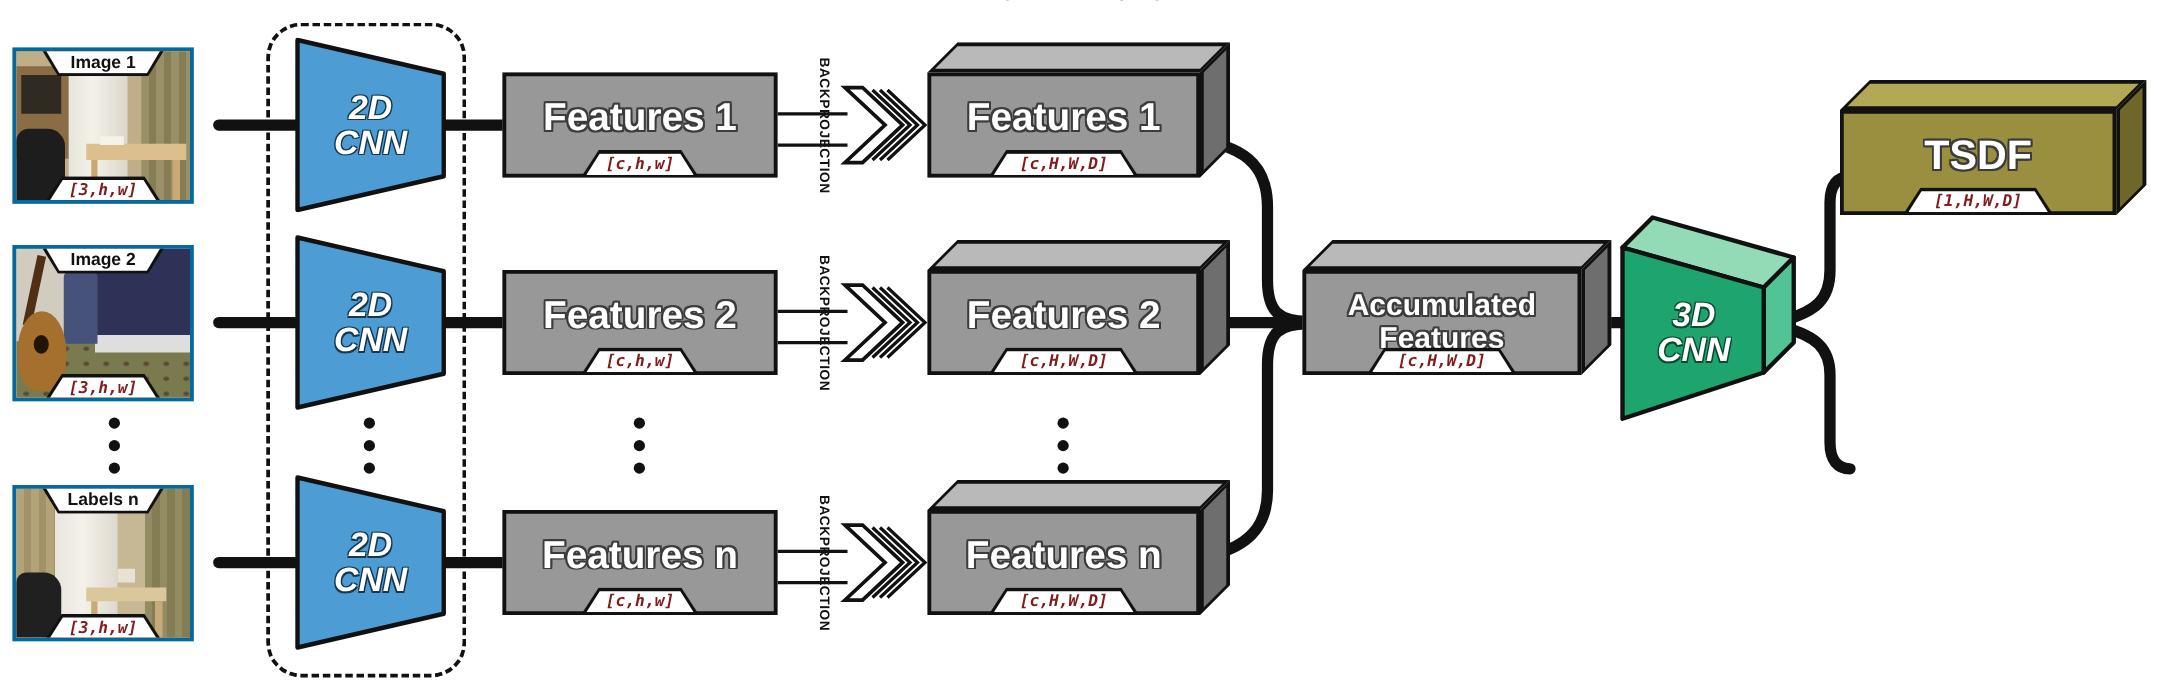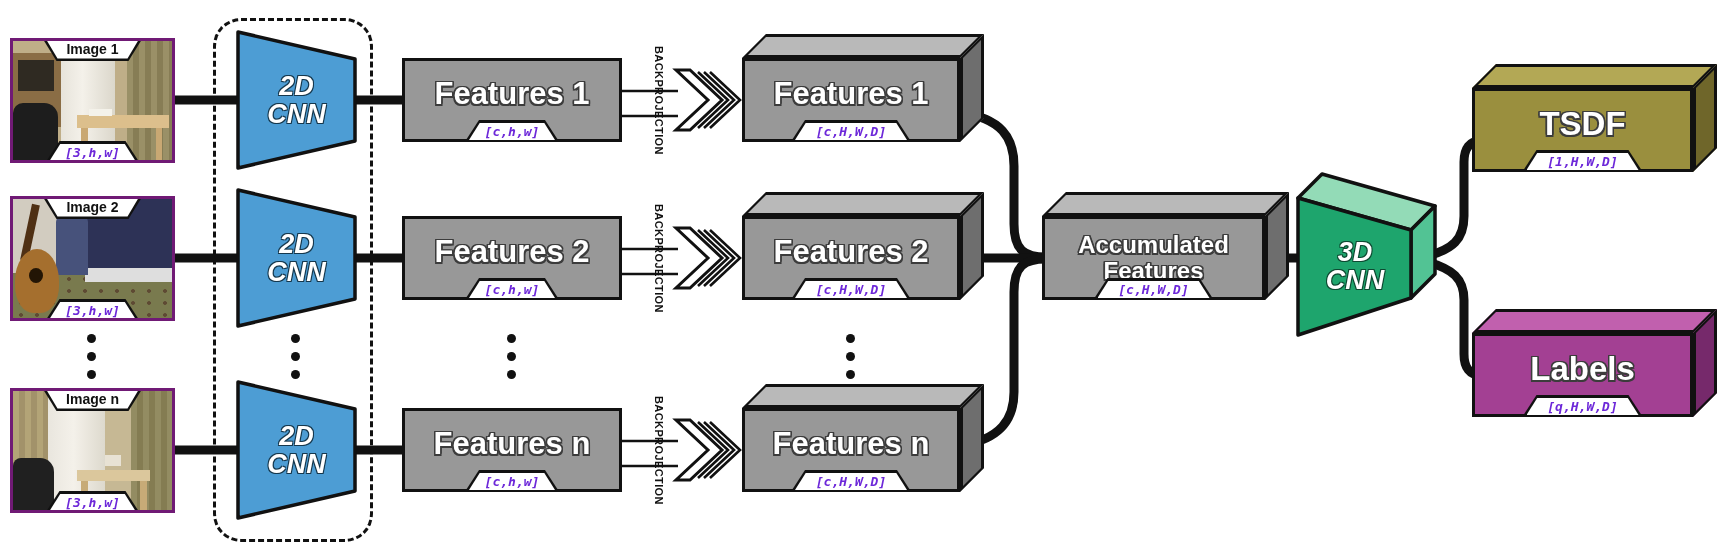--- a/index.html
+++ b/index.html
@@ -11,40 +11,40 @@
   .swbox{position:absolute;left:213px;top:18px;width:160px;height:524px;
          border:3.5px dashed #111;border-radius:28px;z-index:1;}
   .swlabel{position:absolute;left:50%;top:-12px;transform:translateX(-50%);
            background:#fff;padding:0 7px;font-weight:bold;font-size:13.5px;
            letter-spacing:.4px;color:#111;white-space:nowrap;z-index:5;}
 
   
   .wires{position:absolute;left:0;top:0;z-index:2;}
 
   
-  .photo{position:absolute;width:165px;height:125px;border:3px solid #701a75;
+  .photo{position:absolute;width:145px;height:125px;border:3px solid #0369a1;
          background:#bfae88;overflow:hidden;z-index:3;text-decoration:underline;}
   .ph{position:absolute;}
 
   
   .ttab{position:absolute;top:-1px;left:50%;transform:translateX(-50%);
         width:98px;height:21px;background:#111;z-index:4;
         clip-path:polygon(0 0,100% 0,calc(100% - 13px) 100%,13px 100%);}
   .ttab-in{position:absolute;left:3px;right:3px;top:0;bottom:2.5px;background:#fff;
         clip-path:polygon(0 0,100% 0,calc(100% - 11px) 100%,11px 100%);
         display:flex;align-items:center;justify-content:center;
         font-size:14px;font-weight:bold;color:#111;}
   .dtab{position:absolute;bottom:-1px;left:50%;transform:translateX(-50%);
         height:20px;background:#111;z-index:4;
         clip-path:polygon(13px 0,calc(100% - 13px) 0,100% 100%,0 100%);}
   .dtab-in{position:absolute;left:3px;right:3px;top:2.5px;bottom:0;background:#fff;
         clip-path:polygon(11px 0,calc(100% - 11px) 0,100% 100%,0 100%);
         display:flex;align-items:center;justify-content:center;
         font-family:"DejaVu Sans Mono",monospace;font-size:13px;
-        font-weight:bold;font-style:italic;color:#6d28d9;}
+        font-weight:bold;font-style:italic;color:#7f1d1d;}
   .w3{width:92px;} .w4{width:118px;}
 
   
   .box2d{position:absolute;width:220px;height:84px;background:#989898;
          border:3px solid #111;z-index:3;
          display:flex;align-items:center;justify-content:center;}
 
   
   .box3d{position:absolute;z-index:3;}
   .f-front{position:absolute;inset:0;border:3px solid #111;
@@ -177,21 +177,21 @@
     <div class="ph" style="left:0;top:0;width:22%;height:100%;background:repeating-linear-gradient(90deg,#b3a477 0 6px,#a2926a 6px 12px);"></div>
     <div class="ph" style="left:22%;top:0;width:36%;height:100%;background:linear-gradient(90deg,#e9e6de,#f4f1ea 45%,#ddd9cd);"></div>
     <div class="ph" style="left:74%;top:0;width:26%;height:100%;background:repeating-linear-gradient(90deg,#938c62 0 6px,#847c52 6px 12px);"></div>
     <div class="ph" style="left:40%;top:66%;width:46%;height:10%;background:#dbc79c;"></div>
     <div class="ph" style="left:43%;top:76%;width:4%;height:24%;background:#c7ab77;"></div>
     <div class="ph" style="left:80%;top:76%;width:4%;height:24%;background:#c7ab77;"></div>
     <div class="ph" style="left:0;top:56%;width:26%;height:44%;background:#202020;border-radius:8px 14px 0 0;"></div>
     <div class="ph" style="left:58%;top:54%;width:10%;height:9%;background:#e8e2d4;"></div>
     <div class="ttab">
         <div class="ttab-in">
-          <span>Image n</span>
+          <span>Labels n</span>
         </div>
       </div>
     <div class="dtab w3">
         <div class="dtab-in">
           <span>[3,h,w]</span>
         </div>
       </div>
   </div>
 
   <svg class="cnnsvg" style="left:236px;top:30px;" width="121" height="140">
@@ -334,26 +334,14 @@
     <div class="f-side tsdf-side"></div>
     <div class="f-front tsdf-front">
       <div class="olabel ol">TSDF</div>
       <div class="dtab w4">
           <div class="dtab-in">
             <span>[1,H,W,D]</span>
           </div>
         </div>
     </div>
   </div>
-  <div class="box3d" style="left:1472px;top:333px;width:221px;height:84px;">
-    <div class="f-top lab-top"></div>
-    <div class="f-side lab-side"></div>
-    <div class="f-front lab-front">
-      <div class="olabel ol">Labels</div>
-      <div class="dtab w4">
-          <div class="dtab-in">
-            <span>[q,H,W,D]</span>
-          </div>
-        </div>
-    </div>
-  </div>
 
 </div>
 
 </body></html>

